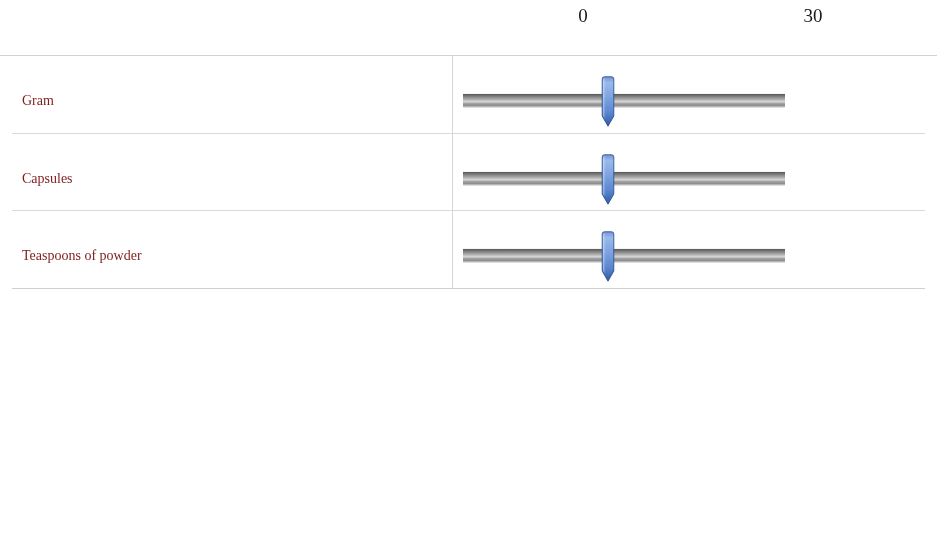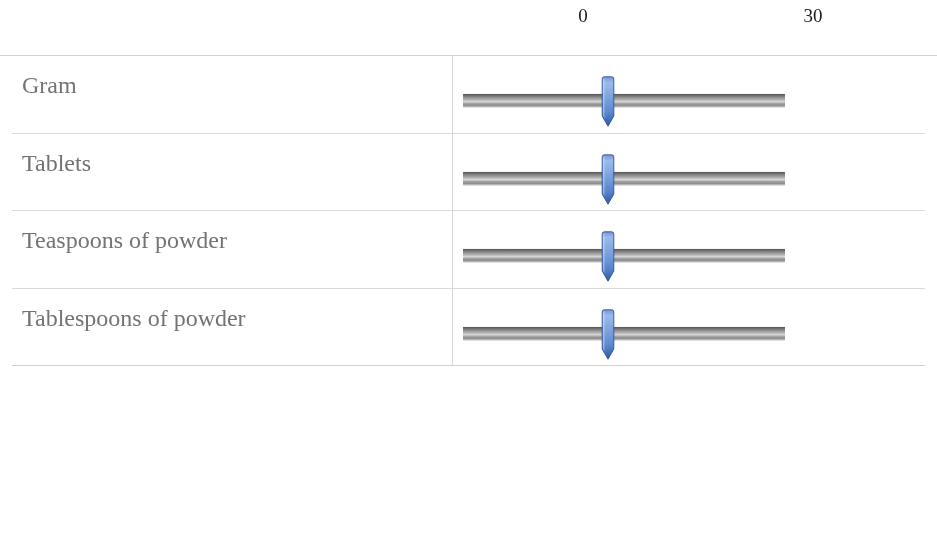--- a/index.html
+++ b/index.html
@@ -76,24 +76,24 @@
     left: 452px;
     top: 0;
     bottom: 0;
     width: 1px;
     background: #d6d6d6;
   }
 
   .row-label {
     position: absolute;
     left: 22px;
-    top: 16px;
-    font-size: 24px;
+    top: 32px;
+    font-size: 14px;
     line-height: 26px;
-    color: #737373;
+    color: #7f1d1d;
     white-space: nowrap;
     font-family: "Liberation Serif", "DejaVu Serif", serif;
   }
 
   
   .slider {
     position: absolute;
     left: 463px;
     top: 20px;
     width: 322px;
@@ -165,58 +165,45 @@
                 <stop offset="100%" stop-color="#ffffff" stop-opacity="0"></stop>
               </linearGradient>
             </defs>
             <path d="M2.2,3 Q2.2,0.8 4.4,0.8 L11.6,0.8 Q13.8,0.8 13.8,3 L13.8,40 L8,50.2 L2.2,40 Z" fill="url(#thumbGrad1)" stroke="#2d5294" stroke-width="0.9"></path>
             <path d="M3.2,4 Q3.2,2 5,2 L7,2 L7,40 L5,43 L3.2,40 Z" fill="url(#thumbShine1)"></path>
           </svg>
         </div>
       </div>
     </div>
 
-
     <div class="survey-row">
       <div class="col-divider"></div>
-      <div class="row-label">Tablets</div>
+      <div class="row-label">Capsules</div>
       <div class="slider">
         <div class="slider-track"></div>
         <div class="slider-thumb" style="left: 136.9px;">
           <svg viewBox="0 0 16 51" xmlns="http://www.w3.org/2000/svg">
             <path d="M2.2,3 Q2.2,0.8 4.4,0.8 L11.6,0.8 Q13.8,0.8 13.8,3 L13.8,40 L8,50.2 L2.2,40 Z" fill="url(#thumbGrad1)" stroke="#2d5294" stroke-width="0.9"></path>
             <path d="M3.2,4 Q3.2,2 5,2 L7,2 L7,40 L5,43 L3.2,40 Z" fill="url(#thumbShine1)"></path>
           </svg>
         </div>
       </div>
     </div>
+
 
 
     <div class="survey-row">
       <div class="col-divider"></div>
       <div class="row-label">Teaspoons of powder</div>
       <div class="slider">
         <div class="slider-track"></div>
         <div class="slider-thumb" style="left: 136.9px;">
           <svg viewBox="0 0 16 51" xmlns="http://www.w3.org/2000/svg">
             <path d="M2.2,3 Q2.2,0.8 4.4,0.8 L11.6,0.8 Q13.8,0.8 13.8,3 L13.8,40 L8,50.2 L2.2,40 Z" fill="url(#thumbGrad1)" stroke="#2d5294" stroke-width="0.9"></path>
             <path d="M3.2,4 Q3.2,2 5,2 L7,2 L7,40 L5,43 L3.2,40 Z" fill="url(#thumbShine1)"></path>
           </svg>
         </div>
       </div>
     </div>
 
-    <div class="survey-row">
-      <div class="col-divider"></div>
-      <div class="row-label">Tablespoons of powder</div>
-      <div class="slider">
-        <div class="slider-track"></div>
-        <div class="slider-thumb" style="left: 136.9px;">
-          <svg viewBox="0 0 16 51" xmlns="http://www.w3.org/2000/svg">
-            <path d="M2.2,3 Q2.2,0.8 4.4,0.8 L11.6,0.8 Q13.8,0.8 13.8,3 L13.8,40 L8,50.2 L2.2,40 Z" fill="url(#thumbGrad1)" stroke="#2d5294" stroke-width="0.9"></path>
-            <path d="M3.2,4 Q3.2,2 5,2 L7,2 L7,40 L5,43 L3.2,40 Z" fill="url(#thumbShine1)"></path>
-          </svg>
-        </div>
-      </div>
-    </div>
 
   </div>
 </div>
 
 </body></html>

